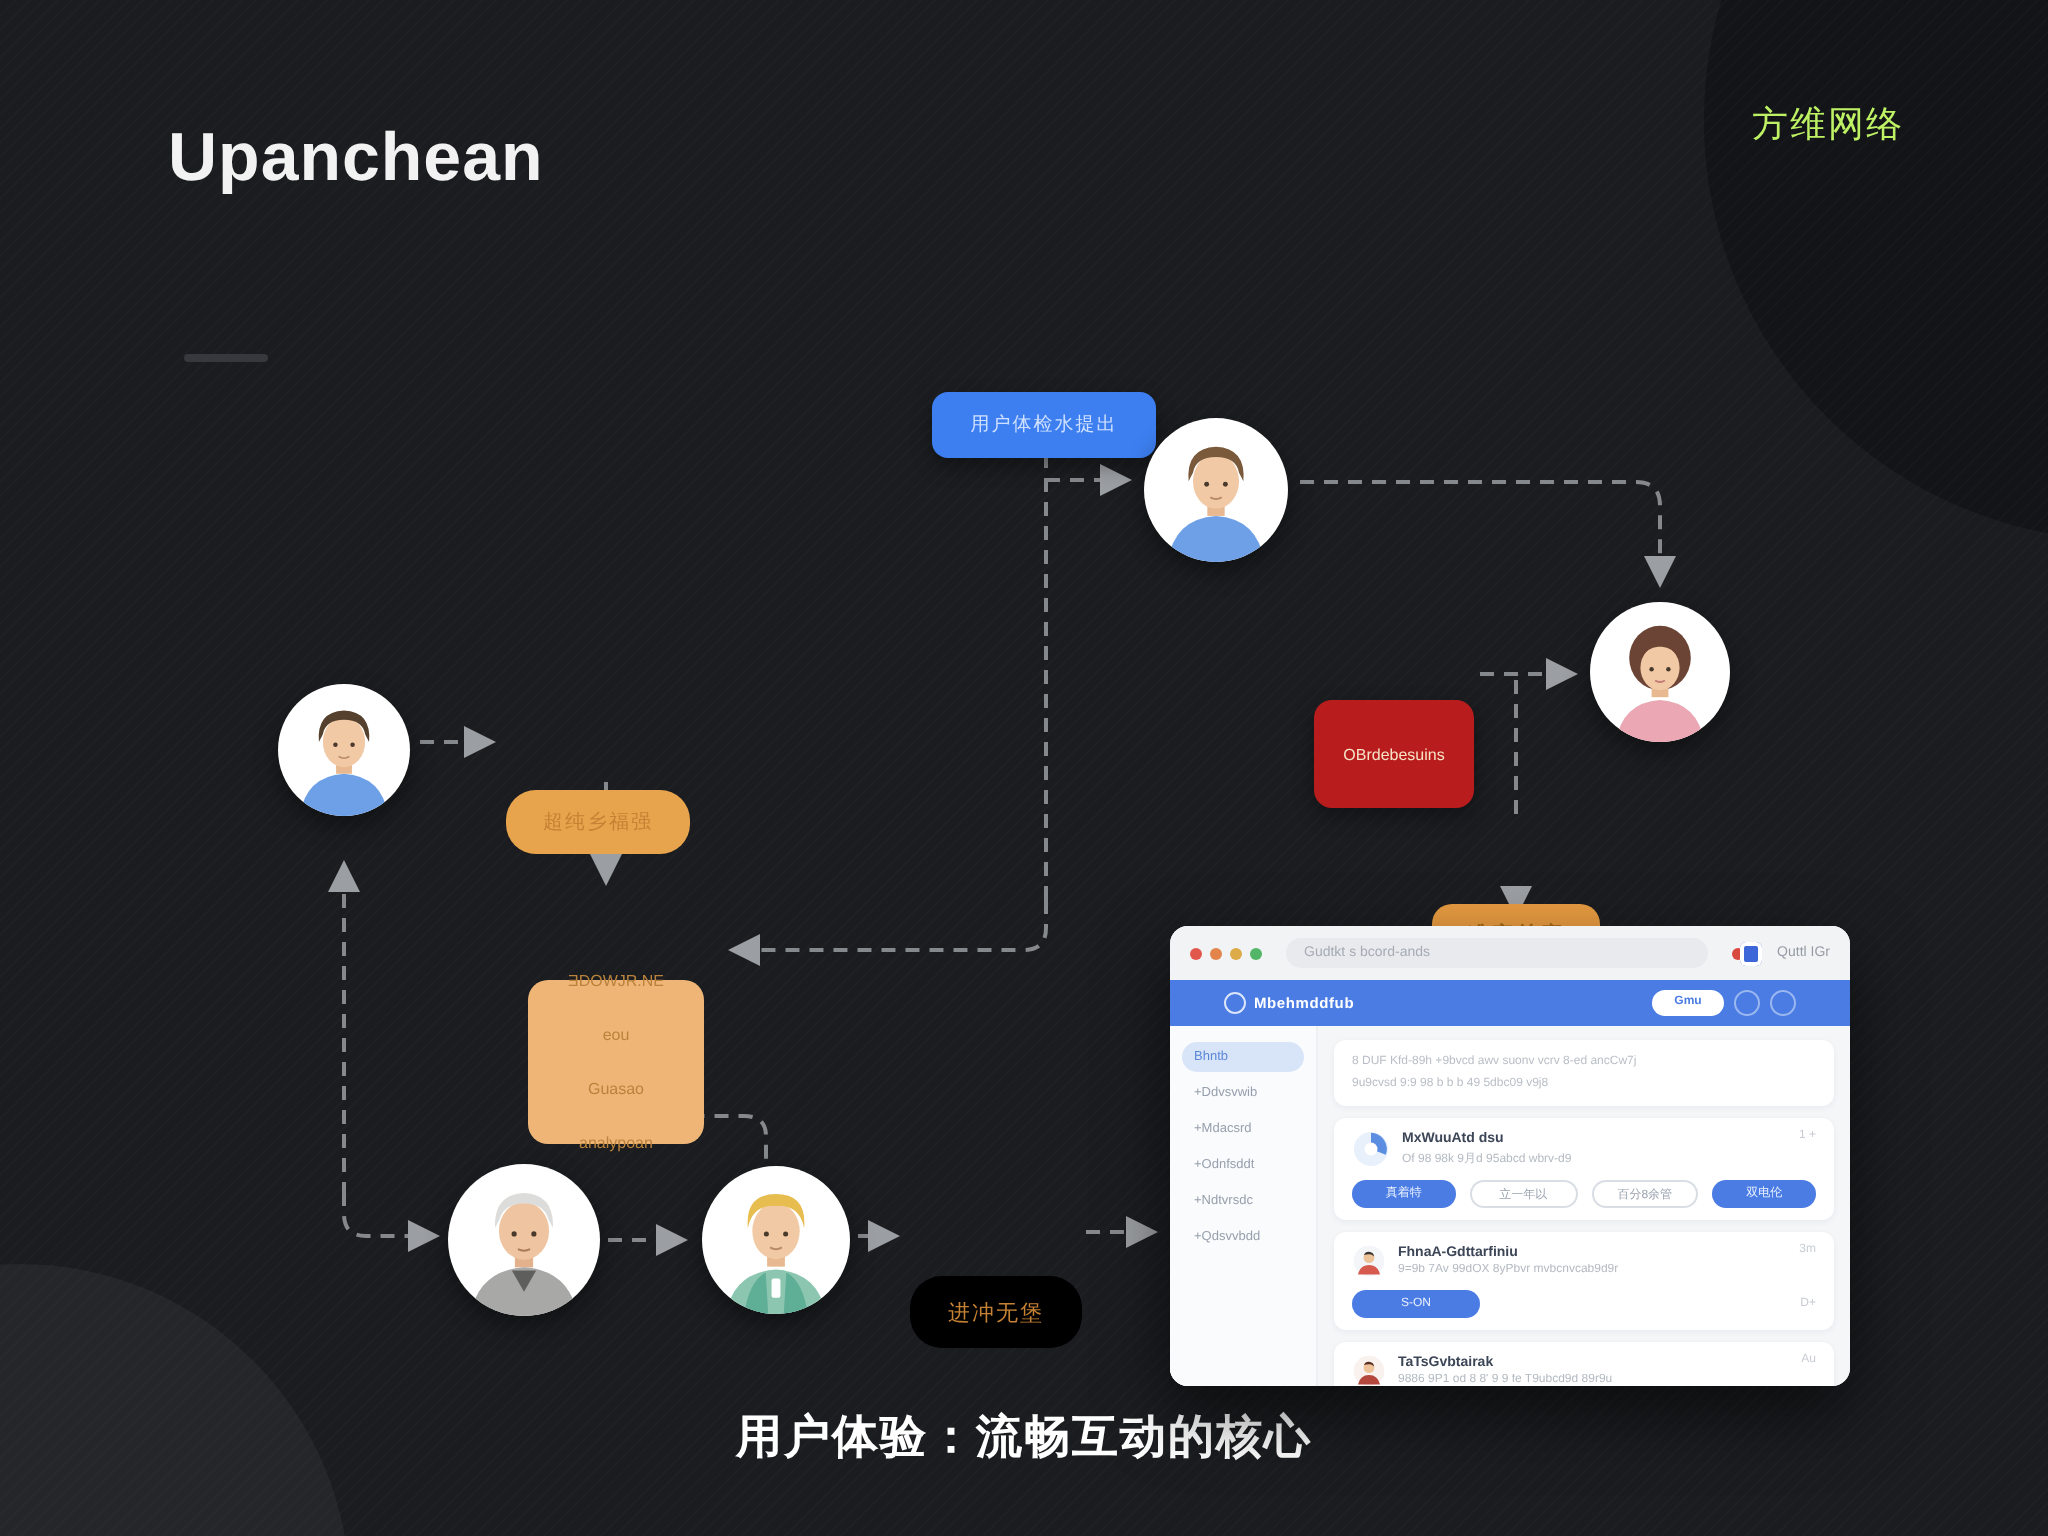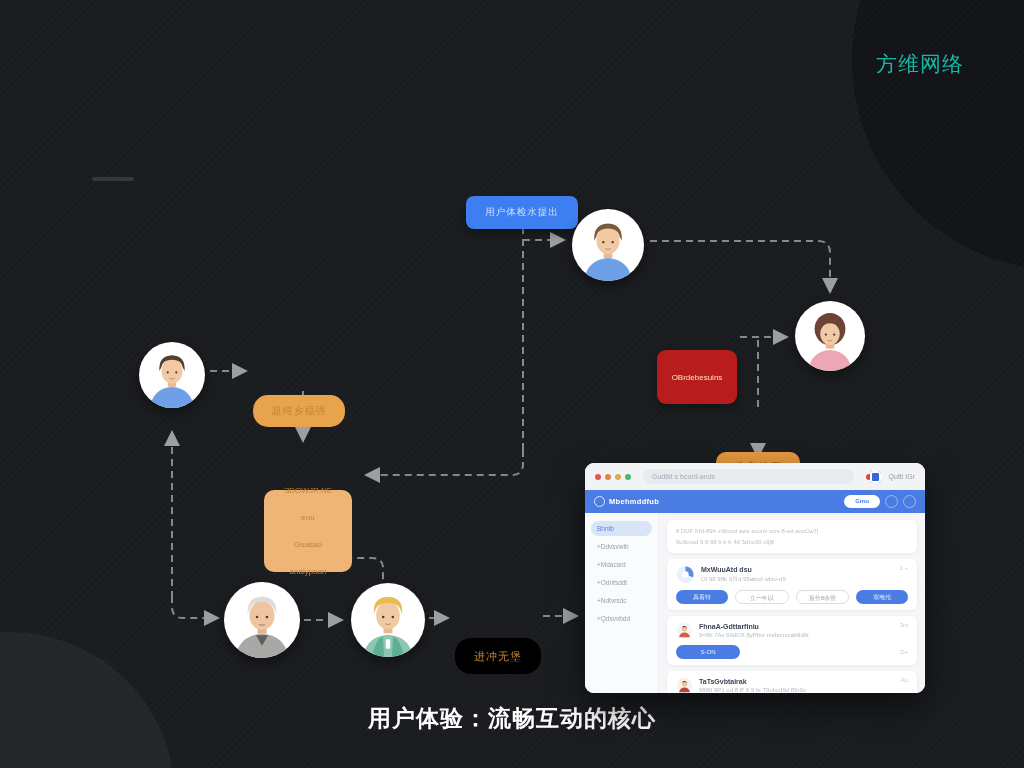--- a/index.html
+++ b/index.html
@@ -10,21 +10,21 @@
      pointer-events:none;z-index:1;}
   .deco-circle{position:absolute;border-radius:50%;z-index:0;}
   .deco-tr{width:420px;height:420px;left:852px;top:-150px;background:#121417;}
   .deco-bl{width:330px;height:330px;left:-155px;top:632px;background:#242629;}
 
   .layer{position:absolute;inset:0;z-index:2;}
 
   .slide-title{position:absolute;left:84px;top:60px;font-size:34px;font-weight:700;color:#f2f2f2;letter-spacing:.5px;}
   .slide-subtitle{position:absolute;left:84px;top:108px;font-size:27px;color:#c6c8ca;letter-spacing:3px;}
   .subtitle-dash{position:absolute;left:92px;top:177px;width:42px;height:4px;background:#35383c;border-radius:2px;}
-  .brand{position:absolute;left:876px;top:50px;font-size:21px;color:#14b8a6;letter-spacing:1px;}
+  .brand{position:absolute;left:876px;top:50px;font-size:18px;color:#bef264;letter-spacing:1px;}
   .caption{position:absolute;left:0;top:703px;width:1024px;text-align:center;
            font-size:23px;font-weight:700;color:#ffffff;letter-spacing:1px;}
 
   svg.connectors{position:absolute;inset:0;z-index:2;pointer-events:none;}
   .conn{fill:none;stroke:#85888c;stroke-width:2;stroke-dasharray:7 5;}
 
   .node{position:absolute;display:flex;align-items:center;justify-content:center;text-align:center;z-index:3;margin-top:40px;}
   .node-blue{left:466px;top:156px;width:112px;height:33px;background:#3d7ff0;border-radius:8px;
              color:#cfe0ff;font-size:9.5px;letter-spacing:1px;box-shadow:0 4px 10px rgba(0,0,0,.35);}
   .node-decision{left:657px;top:310px;width:80px;height:54px;background:#b91c1c;border-radius:9px;
@@ -52,21 +52,21 @@
            border-radius:9px;overflow:hidden;z-index:4;box-shadow:0 14px 34px rgba(0,0,0,.55);}
   .chrome{height:27px;background:#f2f3f5;display:flex;align-items:center;padding:0 10px;gap:4px;}
   .dot{width:6px;height:6px;border-radius:50%;}
   .urlbar{flex:1;height:15px;margin:0 8px;background:#e8eaee;border-radius:8px;
           font-size:7px;color:#a6abb4;line-height:15px;padding:0 9px;white-space:nowrap;overflow:hidden;}
   .mini-logo{position:relative;width:15px;height:12px;flex:0 0 auto;}
   .ml-red{position:absolute;left:0;top:3px;width:6px;height:6px;border-radius:50%;background:#d8493f;}
   .ml-blue{position:absolute;left:4px;top:0;width:11px;height:12px;border-radius:3px;background:#3d66d8;
            box-shadow:inset 0 0 0 2px #ffffff;}
   .chrome-label{font-size:7px;color:#969ca6;margin-left:4px;white-space:nowrap;}
-  .navbar{height:23px;background:#4a7ce4;display:flex;align-items:center;padding:0 9px;}
+  .navbar{height:23px;background:#4a7ce4;display:flex;align-items:center;padding:0 27px;}
   .nav-ico{width:9px;height:9px;border:1.5px solid rgba(255,255,255,.8);border-radius:50%;margin-right:4px;flex:0 0 auto;}
   .nav-title{font-size:7.5px;color:#ffffff;font-weight:700;letter-spacing:.3px;flex:1;white-space:nowrap;overflow:hidden;}
   .nav-btn{width:36px;height:13px;background:#ffffff;border-radius:7px;color:#4a7ce4;
            font-size:6px;font-weight:700;text-align:center;line-height:13px;}
   .ghost-circle{width:11px;height:11px;border:1px solid rgba(255,255,255,.45);border-radius:50%;margin-left:5px;}
   .content{display:flex;height:180px;background:#f4f6f8;}
   .side{width:74px;background:#fafbfd;border-right:1px solid #edeff2;padding:8px 6px;box-sizing:border-box;}
   .side-item{font-size:6.5px;color:#97a0ad;padding:4px 6px;margin-bottom:3px;border-radius:8px;
              white-space:nowrap;overflow:hidden;}
   .side-item.active{background:#d8e5f9;color:#5b86d6;}
@@ -88,20 +88,21 @@
   .pill-small{width:64px;}
 </style>
 </head>
 <body>
 
 <div class="stage">
   <div class="deco-circle deco-tr"></div>
   <div class="deco-circle deco-bl"></div>
 
   <div class="layer">
+    <div class="slide-title">Upanchean</div>
     <div class="subtitle-dash"></div>
     <div class="brand">方维网络</div>
     <div class="caption">用户体验：流畅互动的核心</div>
   </div>
 
   <svg class="connectors" width="1024" height="768" viewBox="0 0 1024 768">
     <defs>
       <marker id="arr" markerWidth="8" markerHeight="8" refX="7" refY="4" orient="auto">
         <path d="M0,0 L8,4 L0,8 Z" fill="#9b9ea2"></path>
       </marker>

